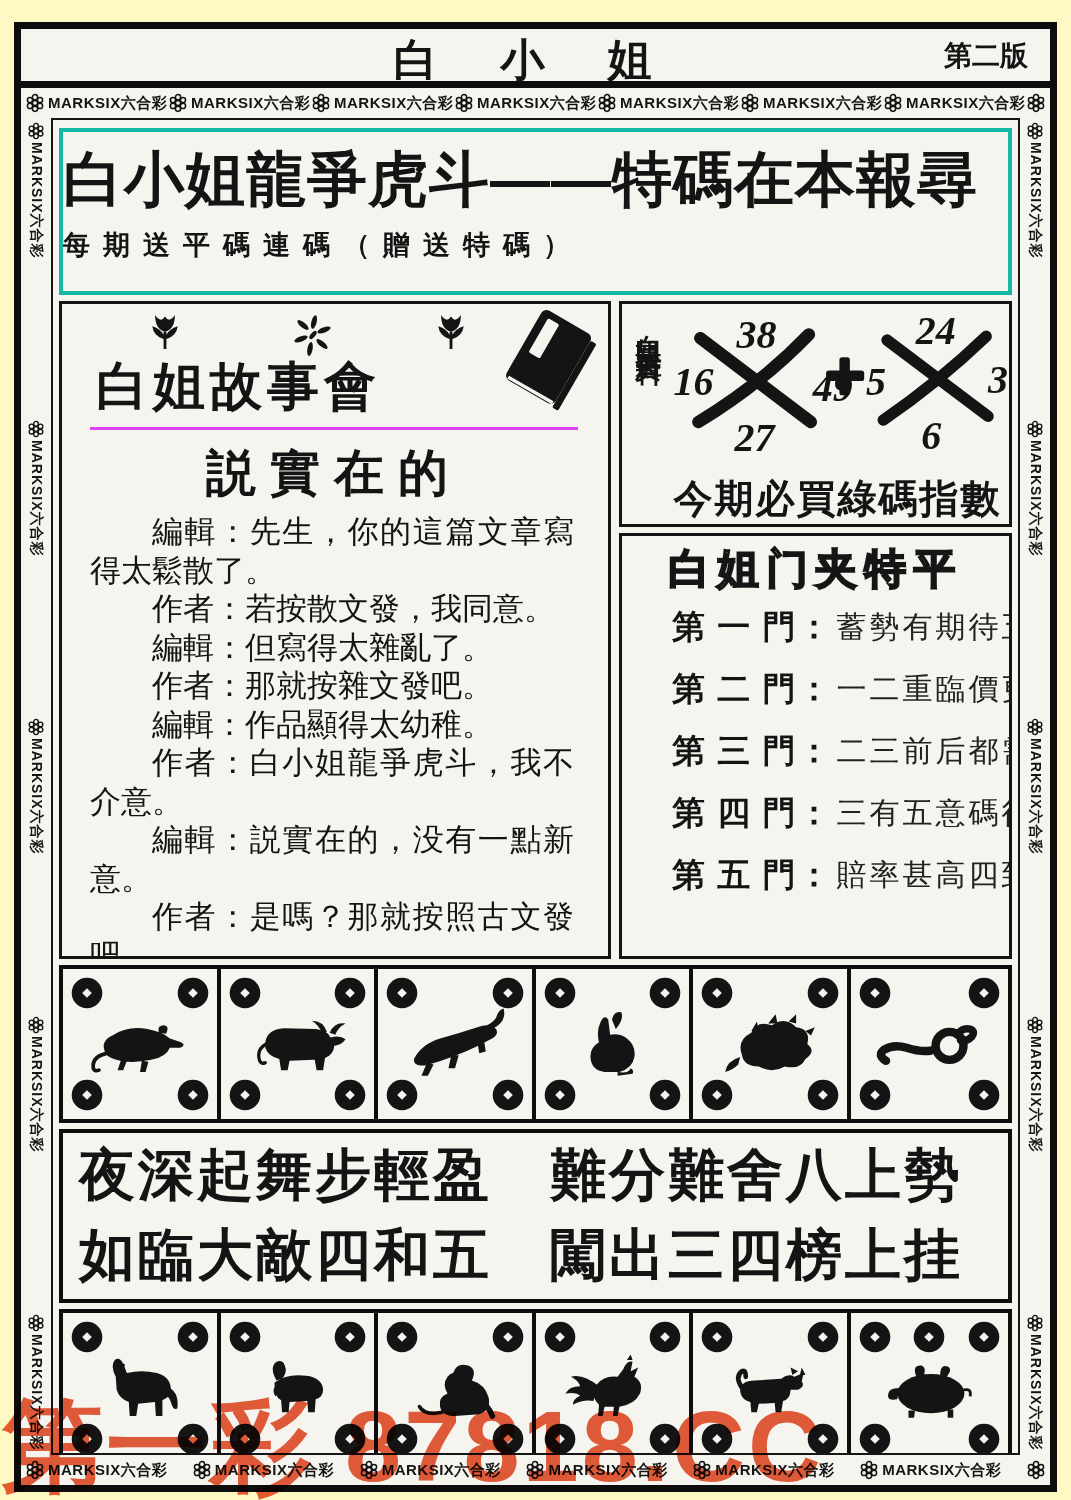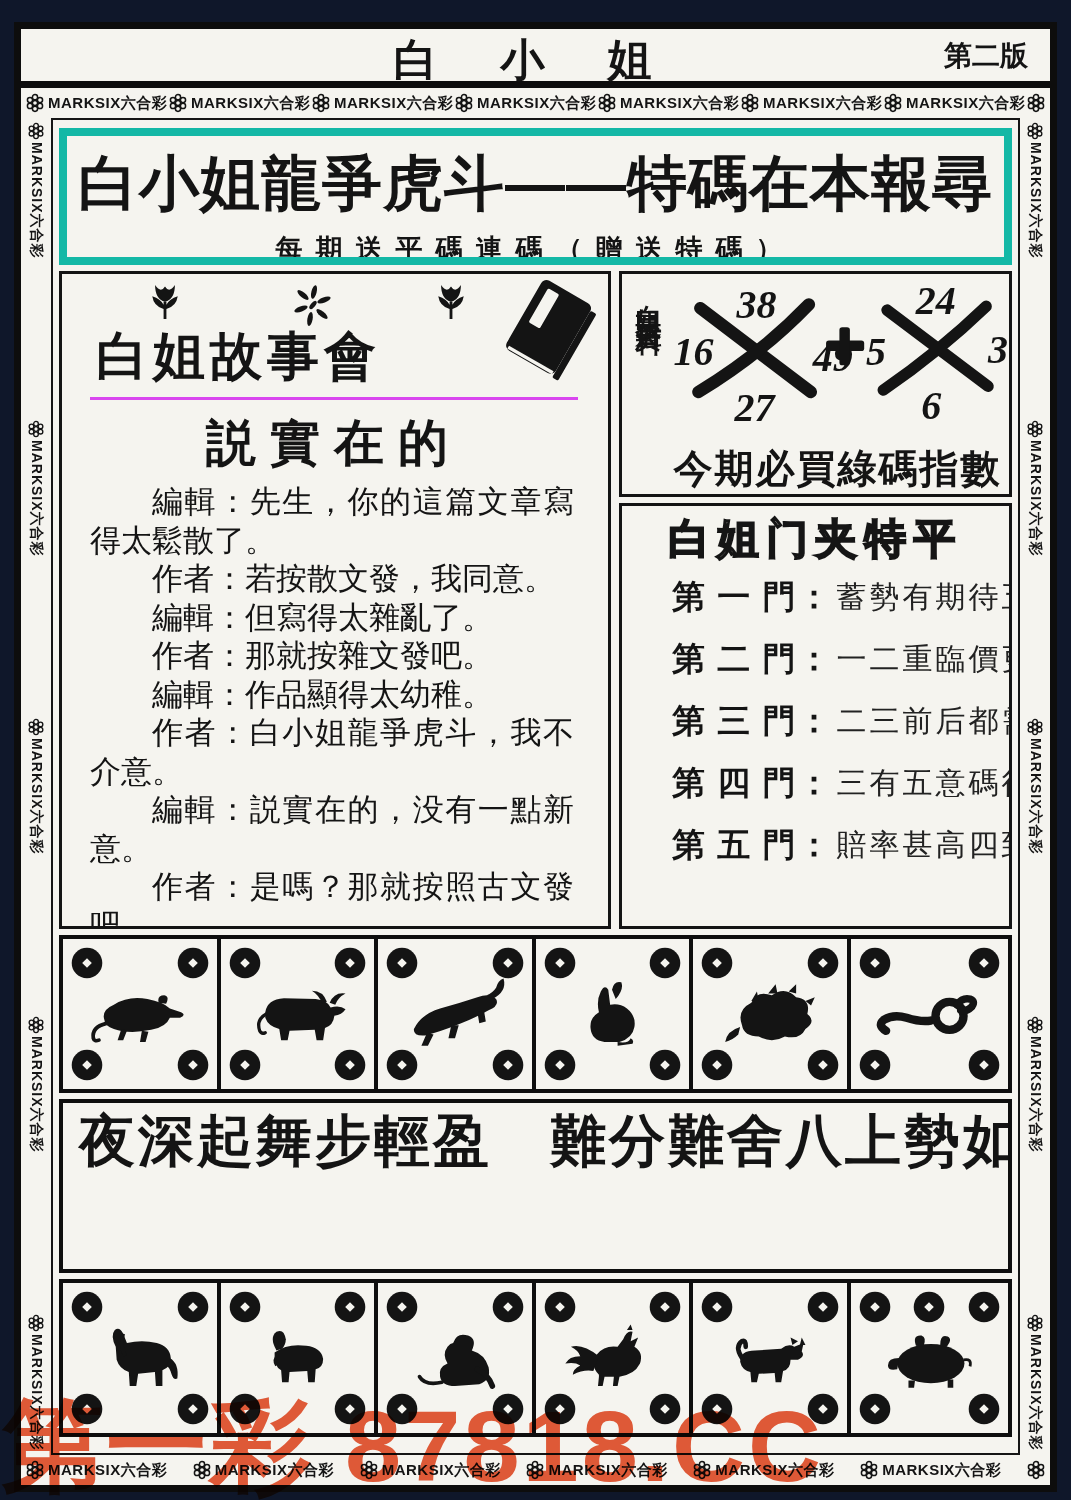--- a/index.html
+++ b/index.html
@@ -1,19 +1,19 @@
 <!DOCTYPE html>
 <html><head>
 <meta charset="utf-8">
 <style>
   * { margin:0; padding:0; box-sizing:border-box; }
   html,body { background:#888; }
   .page {
     position:relative; width:1071px; height:1500px;
-    background:#0f172a; color:#141414; overflow:hidden;
+    background:#fef9c3; color:#141414; overflow:hidden;
     font-family:"Liberation Sans", sans-serif;
   }
   
   .outer-frame {
     position:absolute; left:14px; top:22px; width:1043px; height:1470px;
     border:7px solid #0d0d0d; display:flex; flex-direction:column; background:#f5f4ef;
   }
   .title-band { position:relative; height:52px; flex:0 0 52px; }
   .paper-title {
     position:absolute; left:0; right:0; top:2px; text-align:center;
@@ -24,21 +24,21 @@
   
   .hstrip { flex:0 0 30px; height:30px; display:flex; align-items:center; justify-content:space-between; padding:0 4px; overflow:hidden; }
   .hunit { display:flex; align-items:center; gap:3px; white-space:nowrap; }
   .strip-text { font-size:15px; font-weight:700; letter-spacing:.5px; }
   .mid-row { flex:1; display:flex; min-height:0; }
   .vstrip { flex:0 0 30px; width:30px; display:flex; flex-direction:column; align-items:center; justify-content:space-between; padding:4px 0; overflow:hidden; }
   .vunit { display:flex; flex-direction:column; align-items:center; gap:2px; }
   .vtext { writing-mode:vertical-rl; text-orientation:sideways; font-size:14px; font-weight:700; letter-spacing:1px; }
   
   .content { flex:1; border:2px solid #151515; padding:0 6px; overflow:hidden; background:#f5f4ef; }
-  .headline-box { margin-top:8px; height:137px; border:8px solid #14b8a6; text-align:center; overflow:hidden; }
+  .headline-box { margin-top:8px; height:167px; border:4px solid #14b8a6; overflow:hidden; }
   .headline { margin-top:8px; font-size:60px; font-weight:900; letter-spacing:1px; white-space:nowrap; }
   .subheadline { margin-top:6px; font-size:27px; font-weight:800; letter-spacing:13px; white-space:nowrap; }
   .cols { display:flex; gap:8px; margin-top:6px; height:658px; }
   
   .story-box { flex:0 0 552px; border:3px solid #141414; padding:8px 30px 0 28px; overflow:hidden; }
   .story-header { position:relative; height:118px; border-bottom:3px solid #d946ef; }
   .icon-tulip1 { position:absolute; left:58px; top:0; }
   .icon-sparkle { position:absolute; left:200px; top:0; }
   .icon-tulip2 { position:absolute; left:344px; top:0; }
   .story-box-title { position:absolute; left:6px; top:40px; font-size:52px; font-weight:900; letter-spacing:5px; white-space:nowrap; }
@@ -66,21 +66,21 @@
   
   .zodiac-row { margin-top:6px; height:158px; border:4px solid #0e0e0e; display:grid; grid-template-columns:repeat(6,1fr); }
   .zcell { position:relative; border-right:4px solid #0e0e0e; overflow:hidden; }
   .zcell:last-child { border-right:none; }
   .coin { position:absolute; width:34px; height:34px; }
   .coin.tl { left:7px; top:7px; } .coin.tr { right:7px; top:7px; }
   .coin.bl { left:7px; bottom:7px; } .coin.br { right:7px; bottom:7px; }
   .coin.tc { left:50%; top:7px; transform:translateX(-50%); }
   .animal { position:absolute; left:50%; top:50%; transform:translate(-50%,-50%); width:112px; height:78px; }
   
-  .verse-box { margin-top:6px; height:174px; border:4px solid #0e0e0e; display:flex; flex-direction:row; justify-content:space-evenly; padding:1px 16px; overflow:hidden; }
+  .verse-box { margin-top:6px; height:174px; border:4px solid #0e0e0e; display:flex; flex-direction:column; justify-content:space-evenly; padding:1px 16px; overflow:hidden; }
   .verse-line { display:flex; font-family:"Liberation Serif", serif; font-size:56px; font-weight:800; letter-spacing:3px; white-space:nowrap; }
   .verse-gap { width:58px; flex:0 0 58px; }
   
   .watermark {
     position:absolute; left:2px; top:1380px; z-index:5;
     font-size:101px; font-weight:900; letter-spacing:3px; white-space:nowrap;
     color:#e5502b; opacity:.93; mix-blend-mode:multiply;
   }
   .defs-hidden { position:absolute; width:0; height:0; overflow:hidden; }
 </style>

